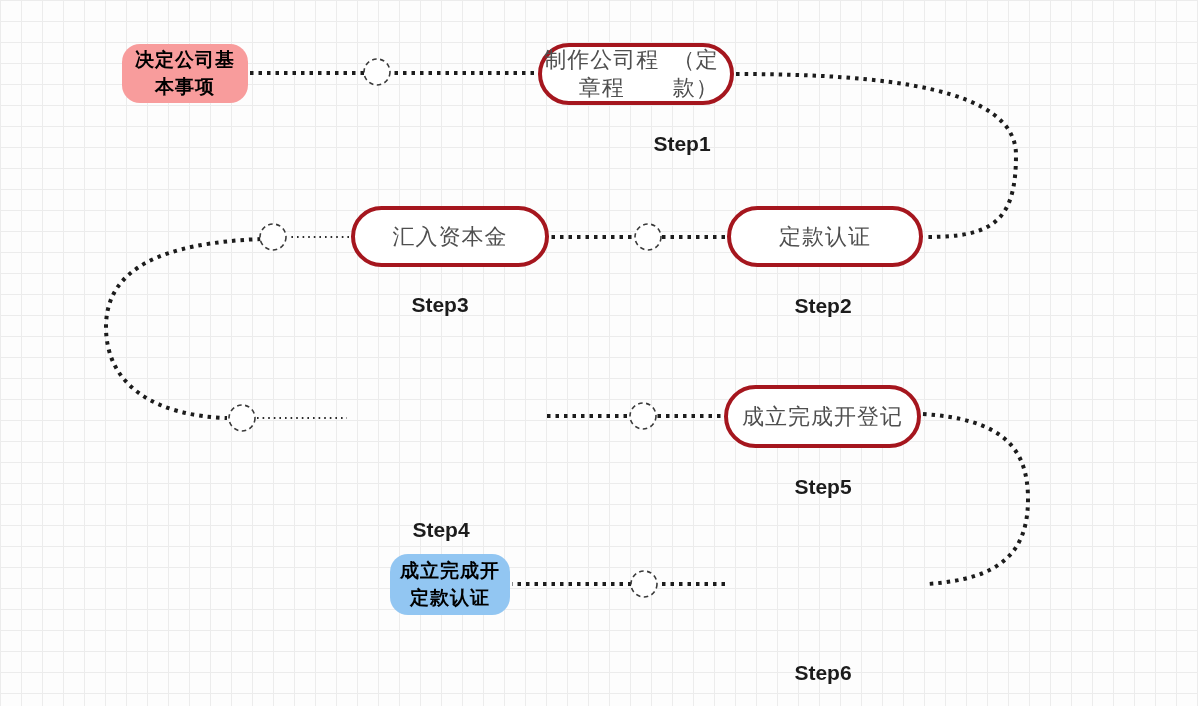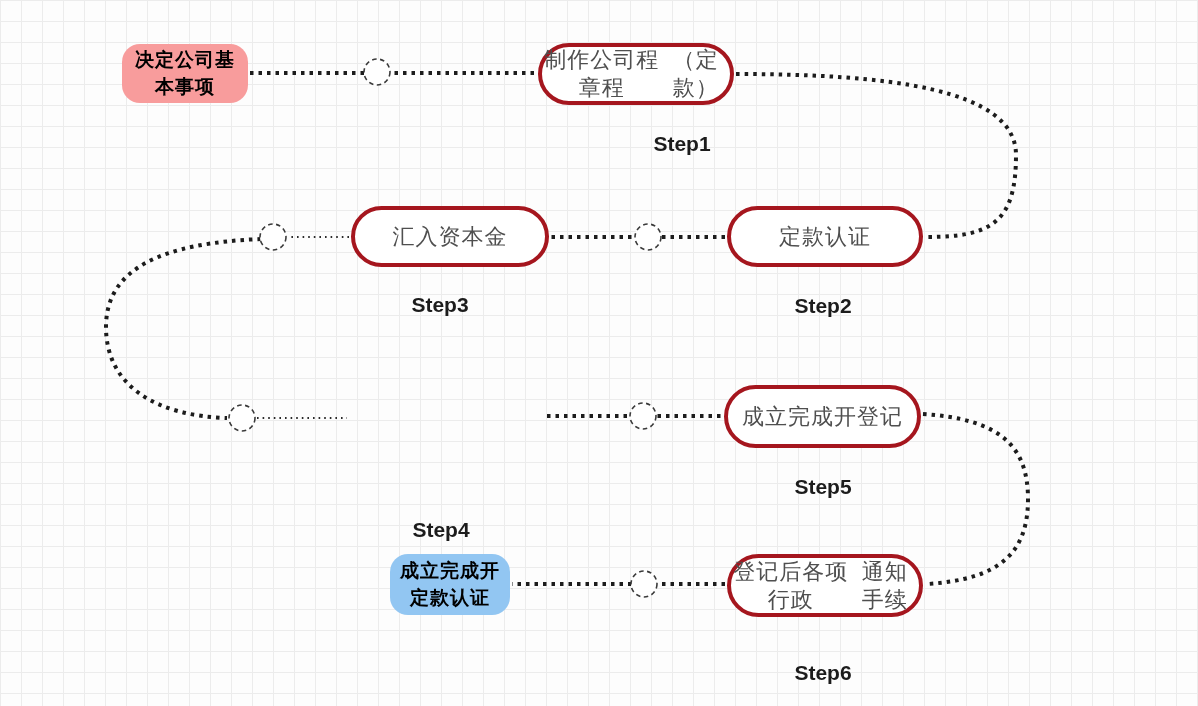--- a/index.html
+++ b/index.html
@@ -147,24 +147,20 @@
   <div class="node node-3">
     <span>汇入资本金</span>
   </div>
   <div class="node node-2">
     <span>定款认证</span>
   </div>
   <div class="node node-5">
     <span>成立完成开</span>
     <span>登记</span>
   </div>
-  <div class="node node-6">
-    <span>登记后各项行政</span>
-    <span>通知手续</span>
-  </div>
 
   <div class="step-label label-1">Step1</div>
   <div class="step-label label-2">Step2</div>
   <div class="step-label label-3">Step3</div>
   <div class="step-label label-4">Step4</div>
   <div class="step-label label-5">Step5</div>
   <div class="step-label label-6">Step6</div>
 
   <div class="badge badge-end">
     <span>成立完成开</span>

